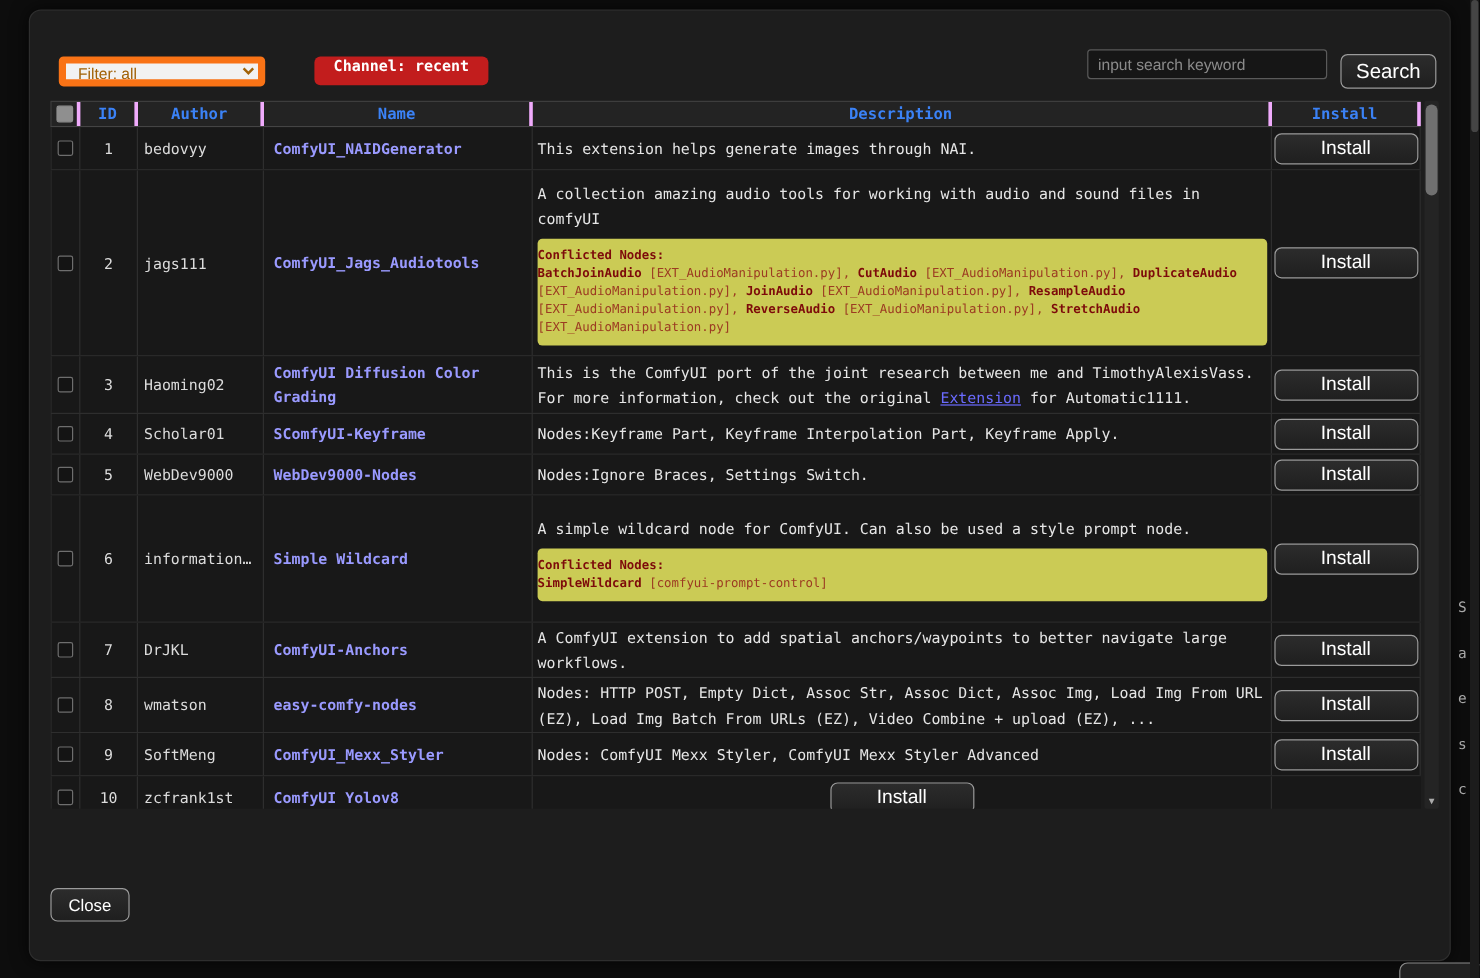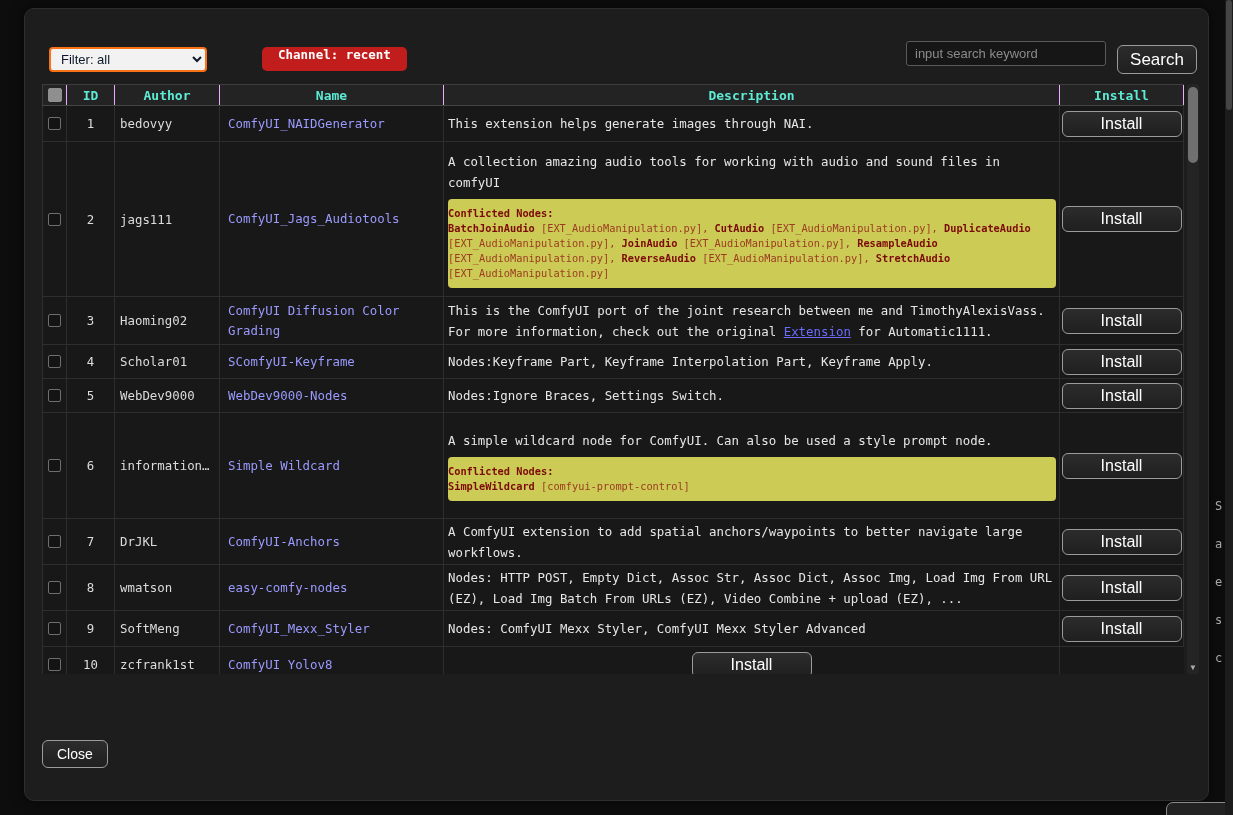--- a/index.html
+++ b/index.html
@@ -9,23 +9,23 @@
     background:#0d0d0d;
     font-family:"DejaVu Sans Mono", monospace;
   }
   .dialog {
     position:absolute; left:24px; top:8px; width:1185px; height:793px;
     background:#1d1d1d; border:1px solid #2e2e2e; border-radius:10px;
     box-shadow:0 0 14px rgba(0,0,0,.65);
   }
   
   .filter {
-    position:absolute; left:24px; top:38px; width:158px; height:25px;
-    font:13px "Liberation Sans", sans-serif; color:#0f172a;
-    background:#f2f2f2; border:2px solid #f97316; border-radius:4px; padding:0 6px;
+    position:absolute; left:24px; top:38px; width:172px; height:25px;
+    font:13px "Liberation Sans", sans-serif; color:#a16207;
+    background:#f2f2f2; border:6px solid #f97316; border-radius:4px; padding:0 6px;
   }
   .channel {
     position:absolute; left:237px; top:38px; height:24px; line-height:24px;
     padding:0 16px; background:var(--channel-bg,#c21d1d); color:#fff;
     font:bold 12.5px "DejaVu Sans Mono", monospace; border-radius:5px;
   }
   .search-input {
     position:absolute; left:881px; top:32px; width:200px; height:25px;
     background:#161616; border:1px solid #5a5a5a; border-radius:3px;
     color:#ddd; font:13px "Liberation Sans", sans-serif; padding:0 8px;
@@ -40,36 +40,36 @@
   .close-btn  { position:absolute; left:17px;  top:731px; height:28px; padding:0 14px; font-size:14px; }
   
   .table-wrap { position:absolute; left:17px; top:75px; width:1157px; height:590px; }
   .thead, .row {
     display:grid; grid-template-columns:25px 48px 105px 224px 616px 124px;
     width:1142px;
   }
   .thead { height:22px; background:#232323; border-top:1px solid #3d3d3d; border-bottom:1px solid #444; }
   .hcell {
     display:flex; align-items:center; justify-content:center;
-    font:bold 13px "DejaVu Sans Mono", monospace; color:#5eead4;
-    border-right:1px solid #f0abfc;
+    font:bold 13px "DejaVu Sans Mono", monospace; color:#3b82f6;
+    border-right:3px solid #f0abfc;
   }
   .hcell:first-child { border-left:1px solid #3d3d3d; }
   .tbody { height:568px; overflow:hidden; }
   .row { background:#181818; border-bottom:1px solid #2e2e2e; }
   .cell {
     display:flex; align-items:center; border-right:1px solid #2e2e2e;
     font-size:12.4px; color:#dcdcdc; overflow:hidden;
   }
   .cell:first-child { border-left:1px solid #2e2e2e; justify-content:center; }
   .c-id { justify-content:center; }
   .c-author { padding:0 5px; white-space:nowrap; }
   .c-name {
     padding:2px 4px 2px 8px; color:var(--name-link,#9a9aff);
-    font-weight:normal; line-height:20px; cursor:pointer;
+    font-weight:bold; line-height:20px; cursor:pointer;
   }
   .c-desc {
     flex-direction:column; justify-content:center; align-items:flex-start;
     padding:6px 3px 6px 4px; gap:6px; color:var(--desc-text,#e6e6e6);
     line-height:21px;
   }
   .c-install { justify-content:center; }
   .install { width:120px; height:26px; font-size:16px; }
   .checkbox {
     display:inline-block; width:13px; height:13px; background:#141414;

